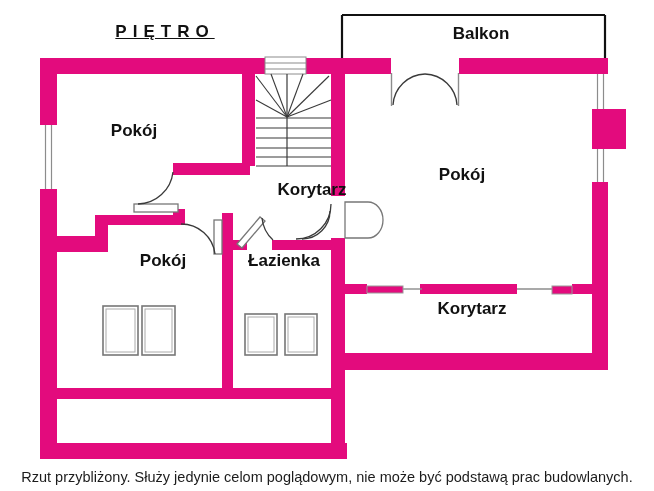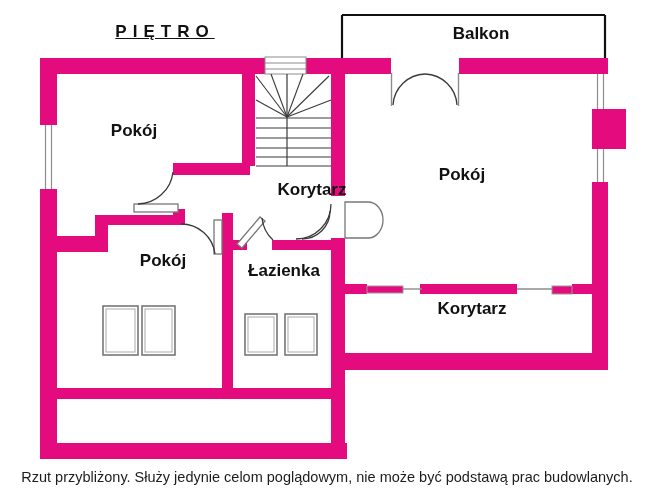--- a/index.html
+++ b/index.html
@@ -96,18 +96,18 @@
       <rect x="245" y="314" width="32" height="41" fill="#ffffff" stroke="#777777" stroke-width="1.6"></rect>
       <rect x="248" y="317" width="26" height="35" fill="#ffffff" stroke="#aaaaaa" stroke-width="1"></rect>
       <rect x="285" y="314" width="32" height="41" fill="#ffffff" stroke="#777777" stroke-width="1.6"></rect>
       <rect x="288" y="317" width="26" height="35" fill="#ffffff" stroke="#aaaaaa" stroke-width="1"></rect>
     </svg>
   <div id="labels">
       <div class="room-label" style="left: 126px; top: 131px;">Pokój</div>
       <div class="room-label" style="left: 260px; top: 190px; margin-left: 44px;">Korytarz</div>
       <div class="room-label" style="left: 454px; top: 175px;">Pokój</div>
       <div class="room-label" style="left: 155px; top: 261px;">Pokój</div>
-      <div class="room-label" style="left: 276px; top: 271px; text-align: center;">Łazienka</div>
+      <div class="room-label" style="left: 276px; top: 261px; text-align: center;">Łazienka</div>
       <div class="room-label" style="left: 464px; top: 309px;">Korytarz</div>
       <div class="room-label" style="left: 473px; top: 34px;">Balkon</div>
     </div>
   <div class="disclaimer">Rzut przybliżony. Służy jedynie celom poglądowym, nie może być podstawą prac budowlanych.</div>
 </div>
 
 </body></html>

